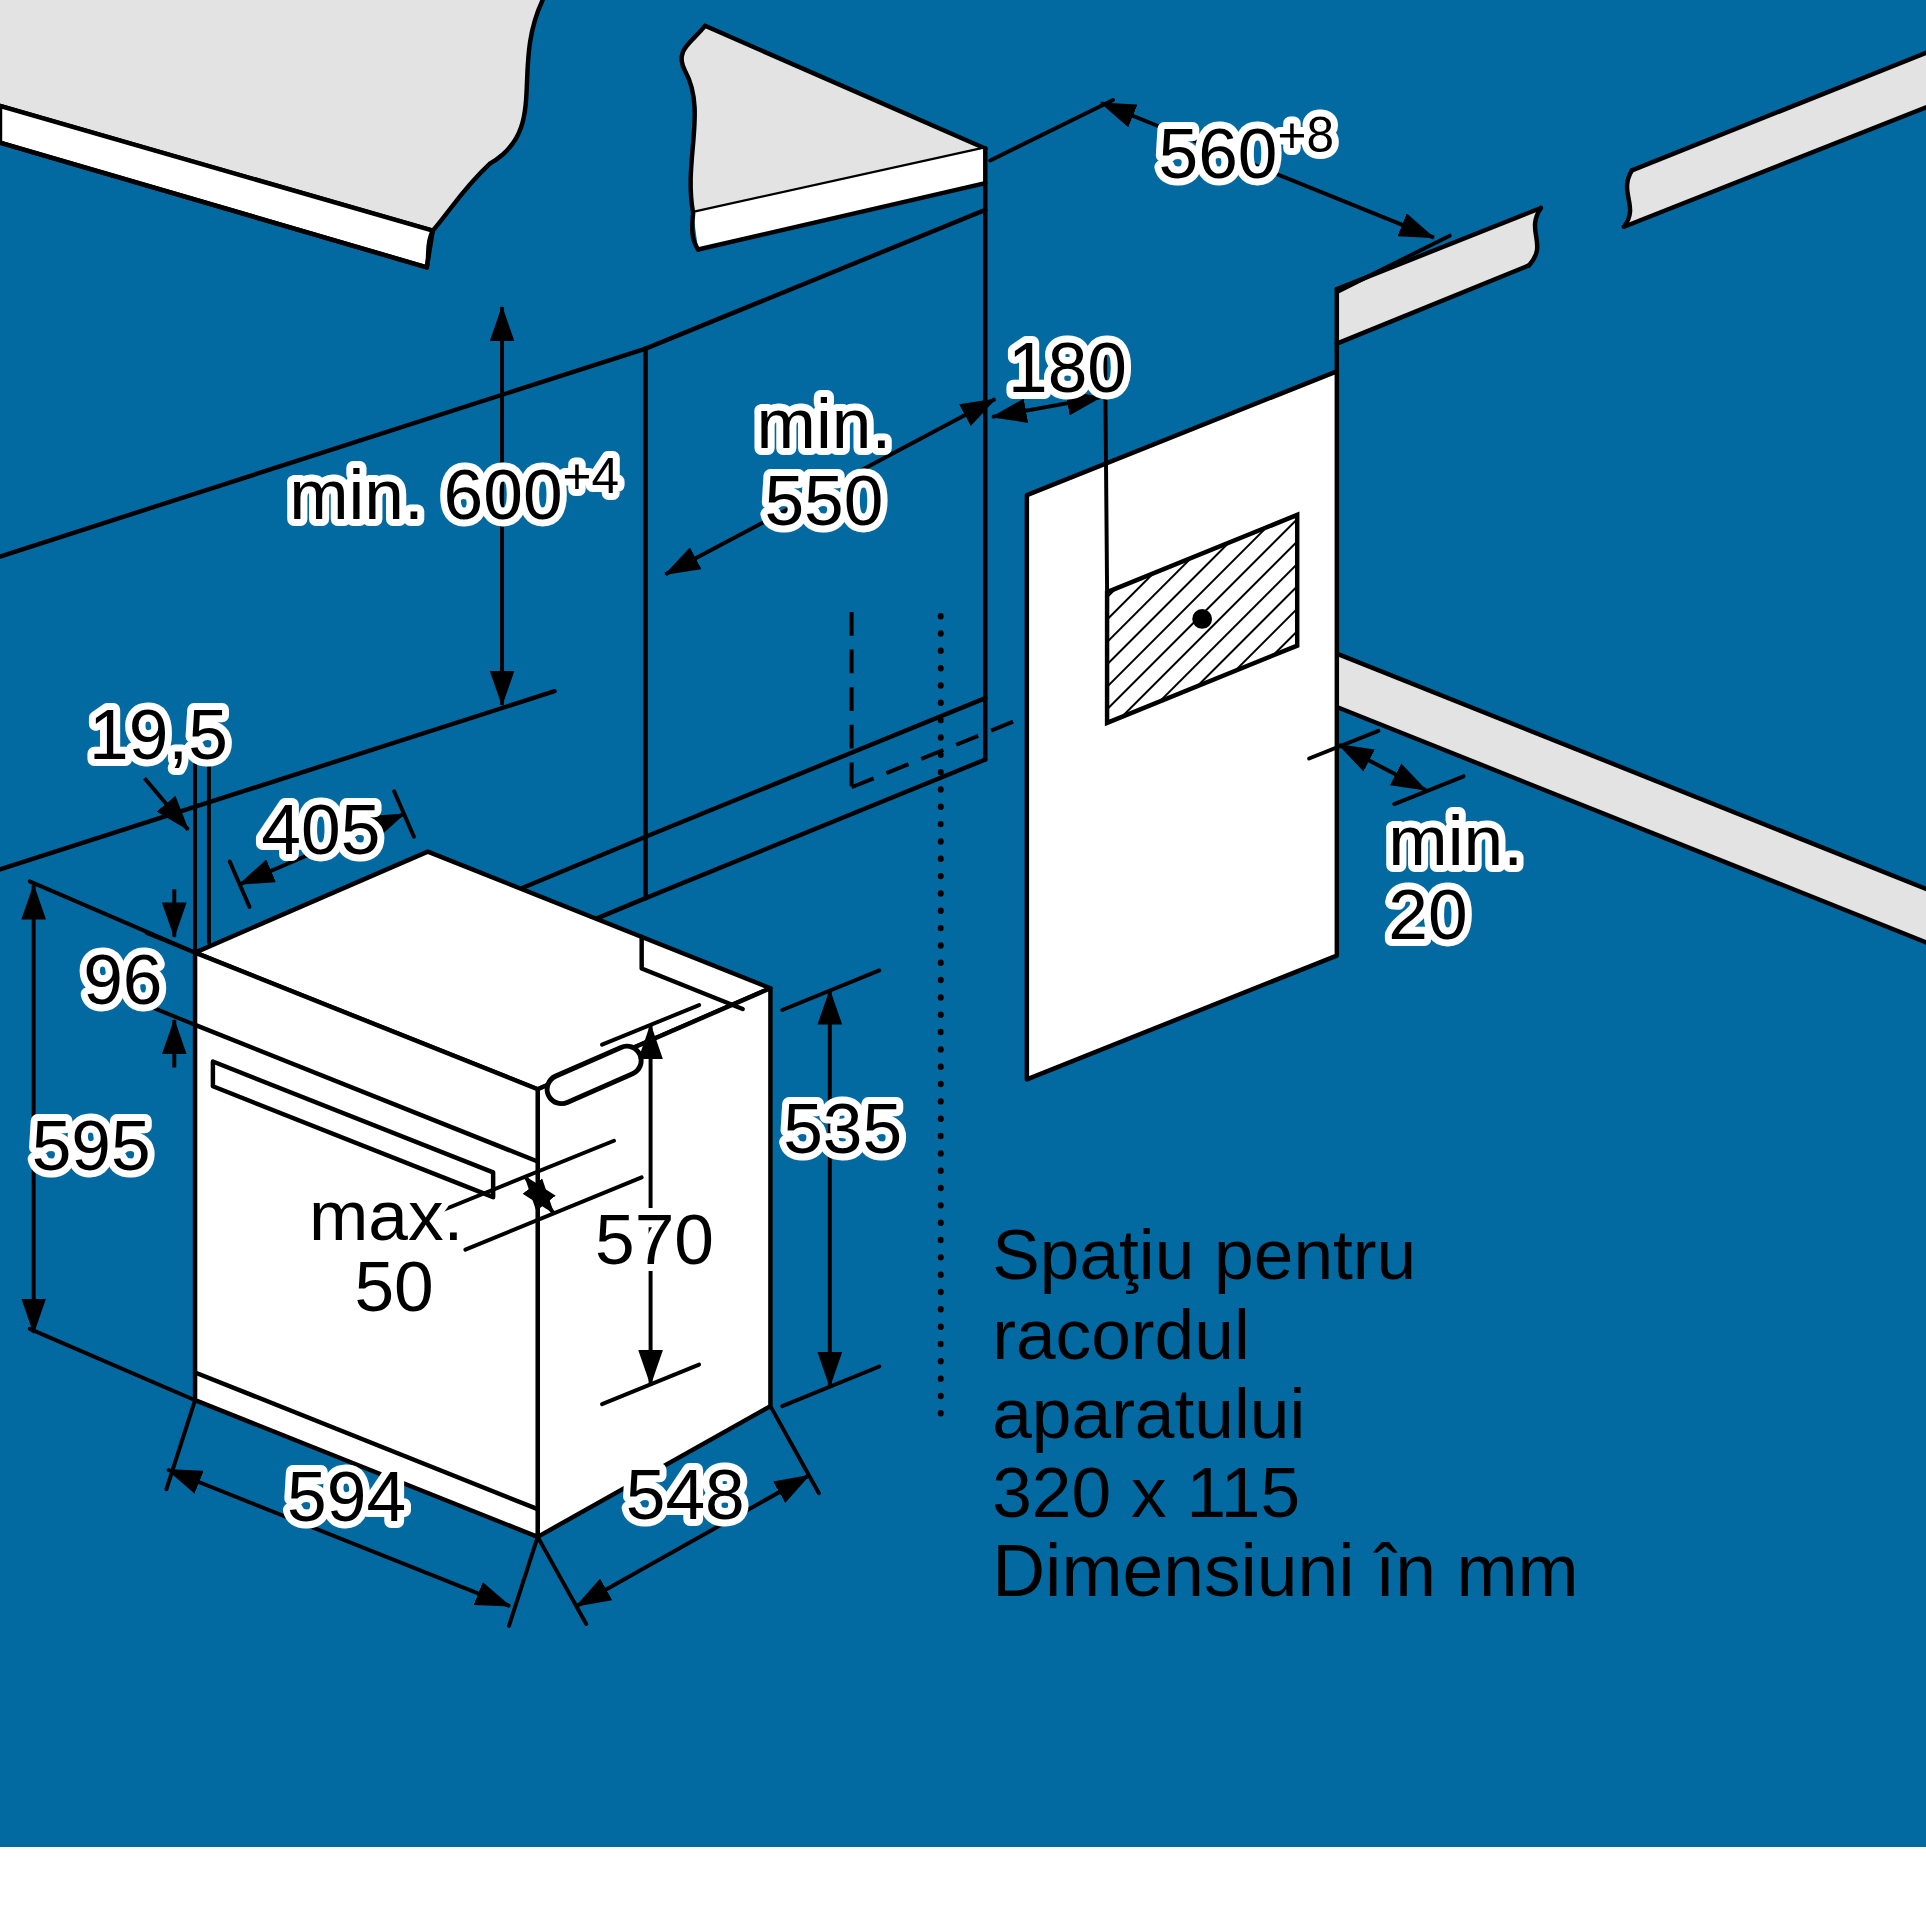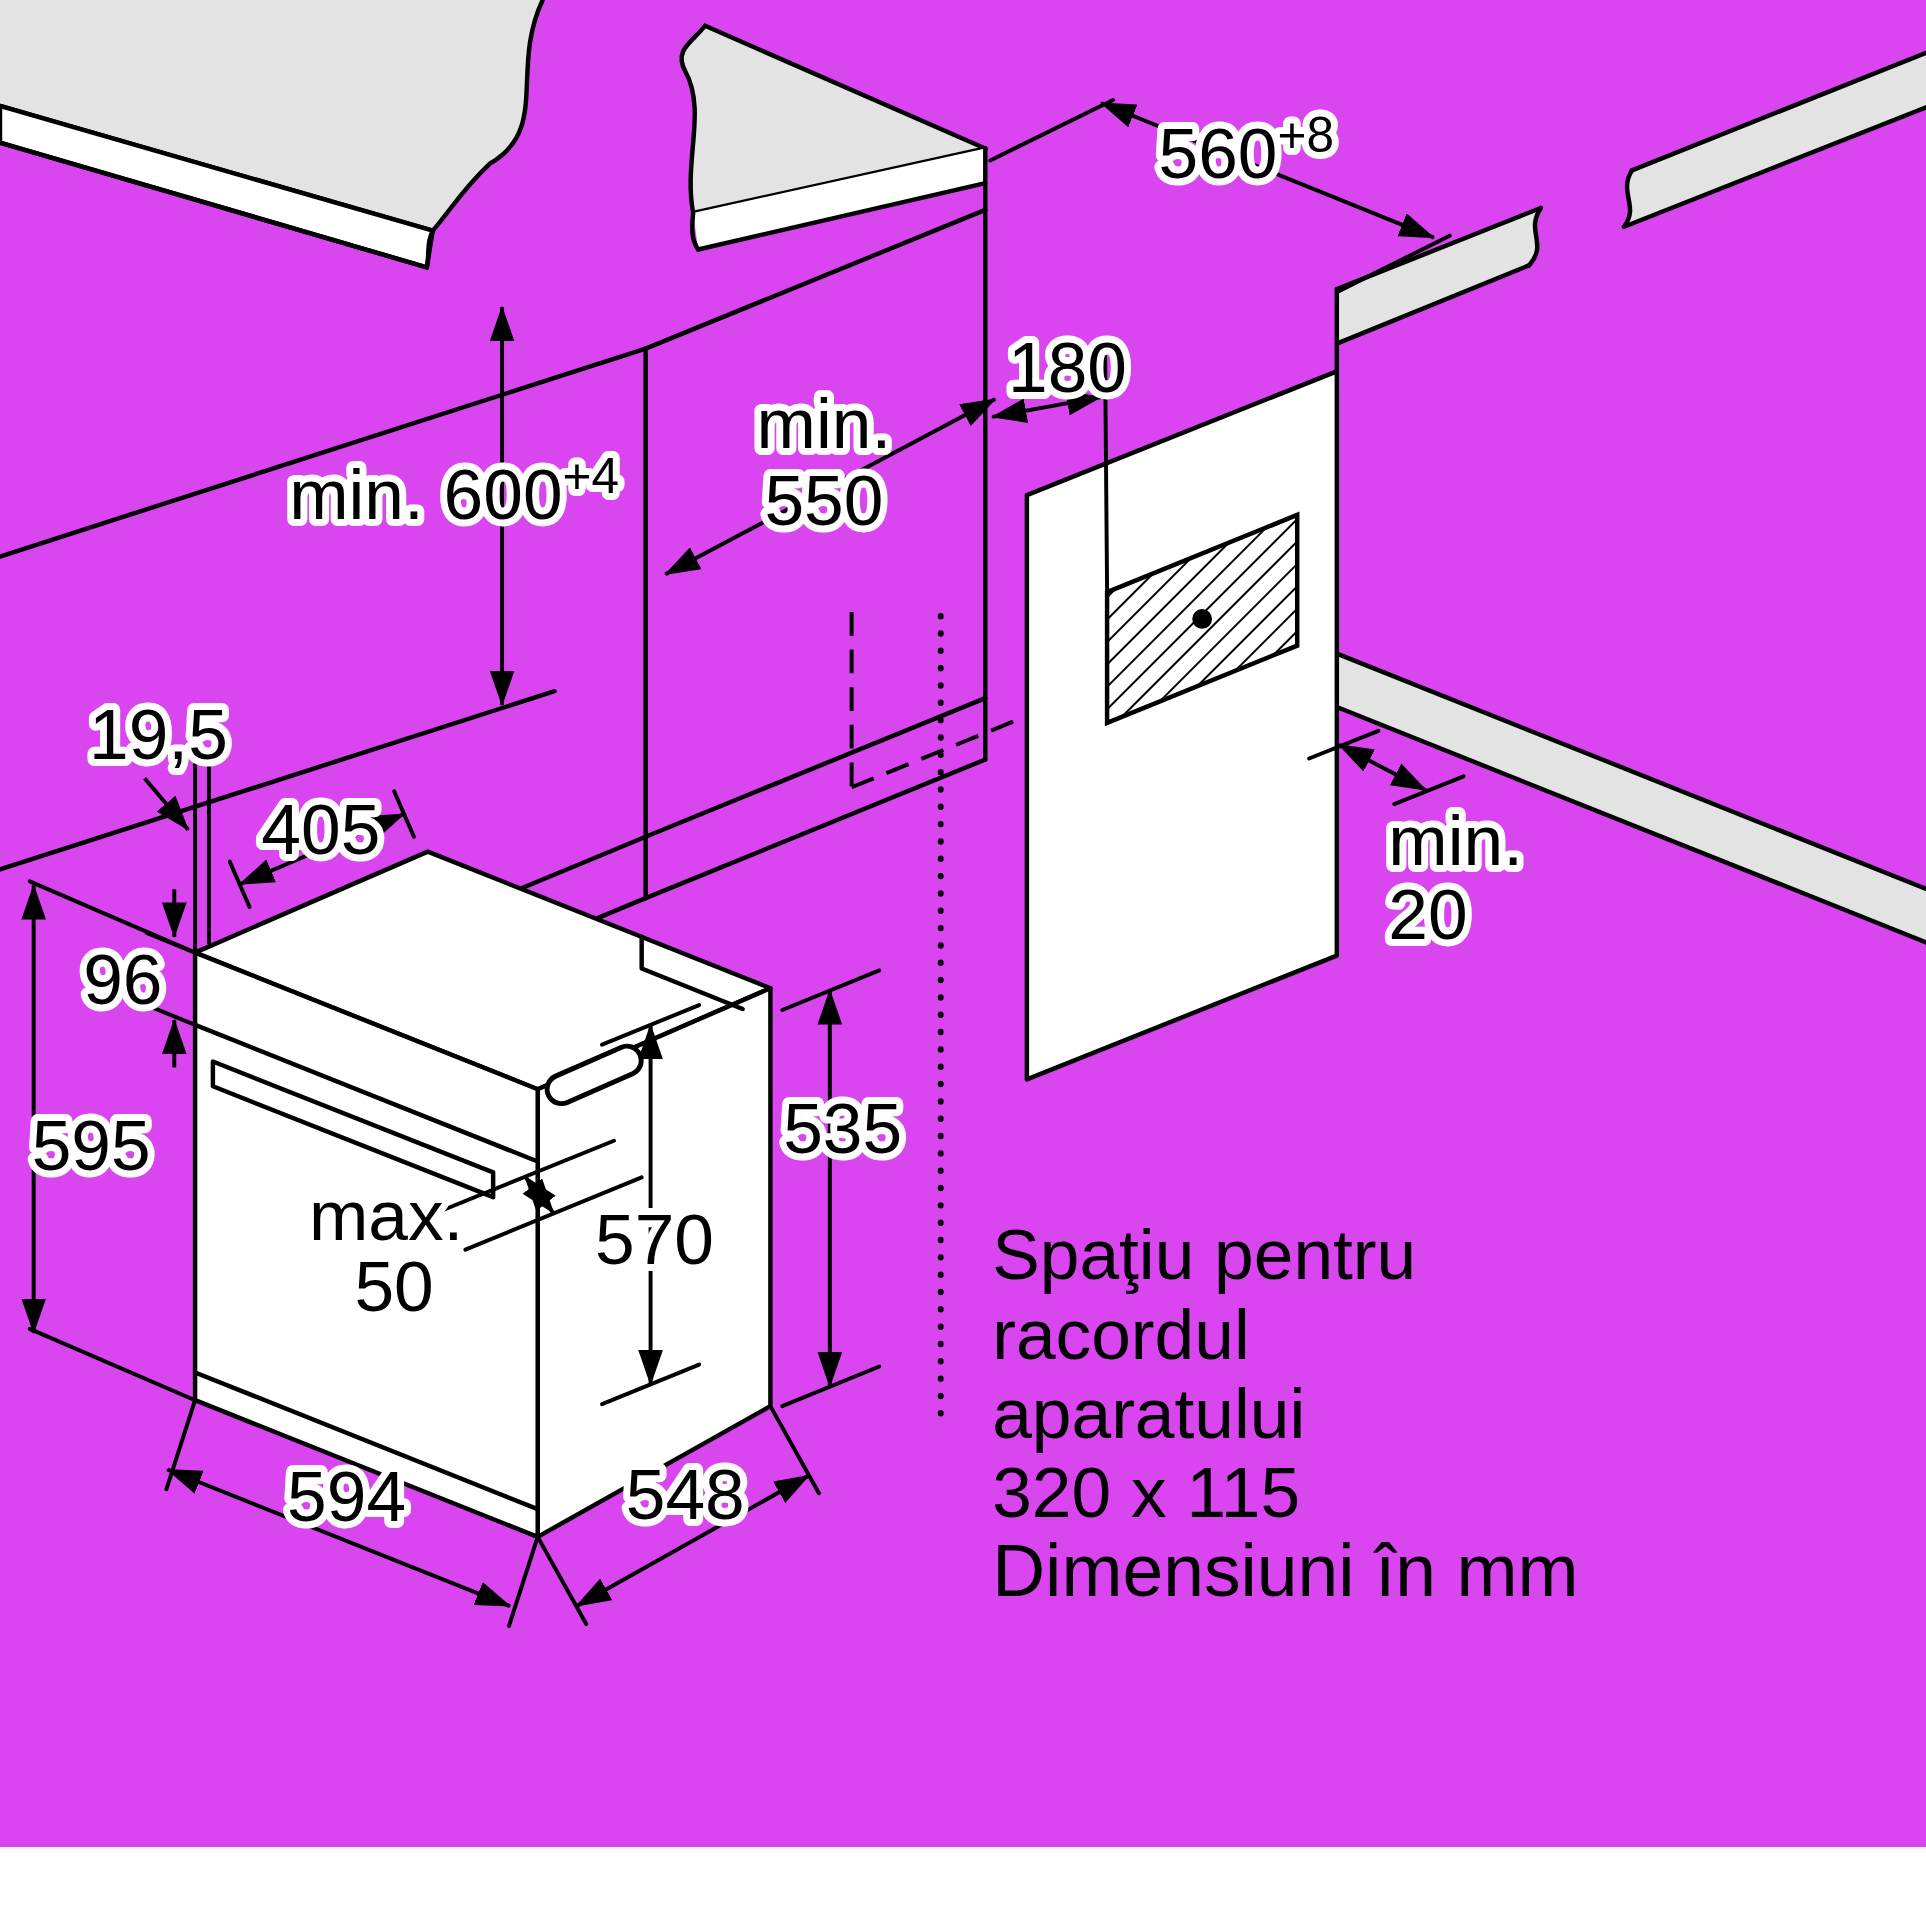--- a/index.html
+++ b/index.html
@@ -1,16 +1,16 @@
 <!DOCTYPE html>
 <html><head>
 <meta charset="utf-8">
 <style>
   html,body{margin:0;padding:0;background:#fff;}
-  .stage{width:1927px;height:1847px;position:relative;background:#d946ef;}
+  .stage{width:1927px;height:1847px;position:relative;background:#0369a1;}
   svg{display:block;}
   .ln{stroke:#000;stroke-width:4.5;fill:none;stroke-linecap:round;stroke-linejoin:round;}
   .fillw{fill:#fff;stroke:#000;stroke-width:4.5;stroke-linejoin:round;}
   .fillg{fill:#e3e3e3;stroke:none;}
   .edge{stroke:#000;stroke-width:4.5;fill:none;stroke-linecap:round;}
   .dash{stroke:#000;stroke-width:4;fill:none;stroke-dasharray:24 14;}
   .dots{stroke:#000;stroke-width:6;fill:none;stroke-dasharray:0.5 17;stroke-linecap:round;}
   .dim-line{stroke:#000;stroke-width:4;fill:none;}
   .tick{stroke:#000;stroke-width:4;fill:none;stroke-linecap:round;}
   .dim{font-family:"Liberation Sans",sans-serif;font-size:72px;fill:#000;

